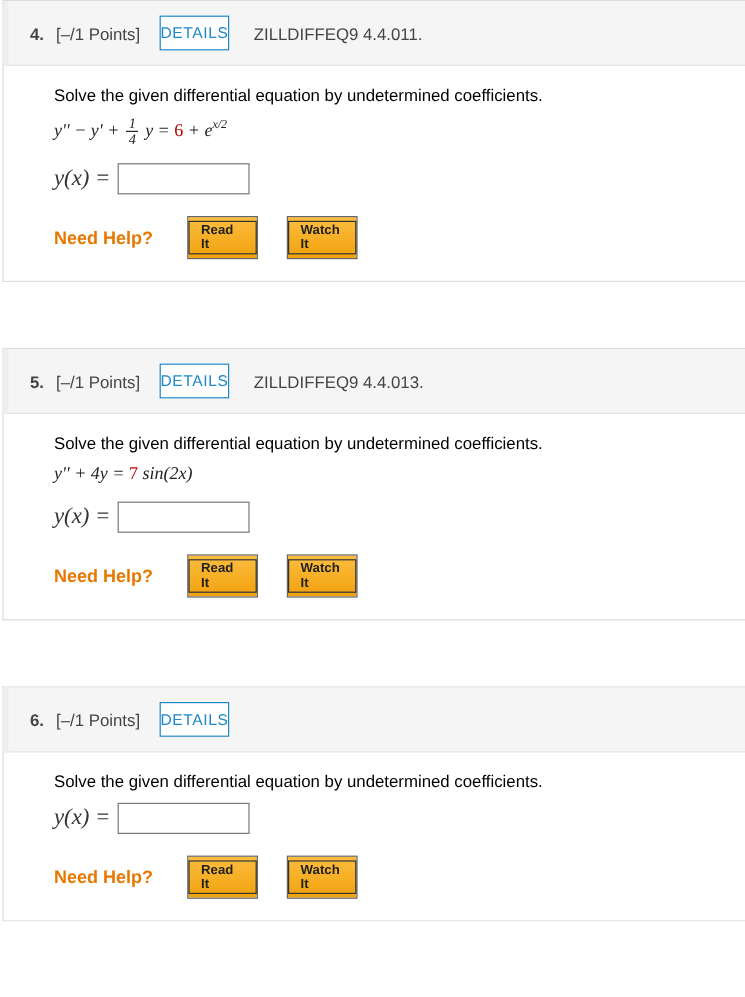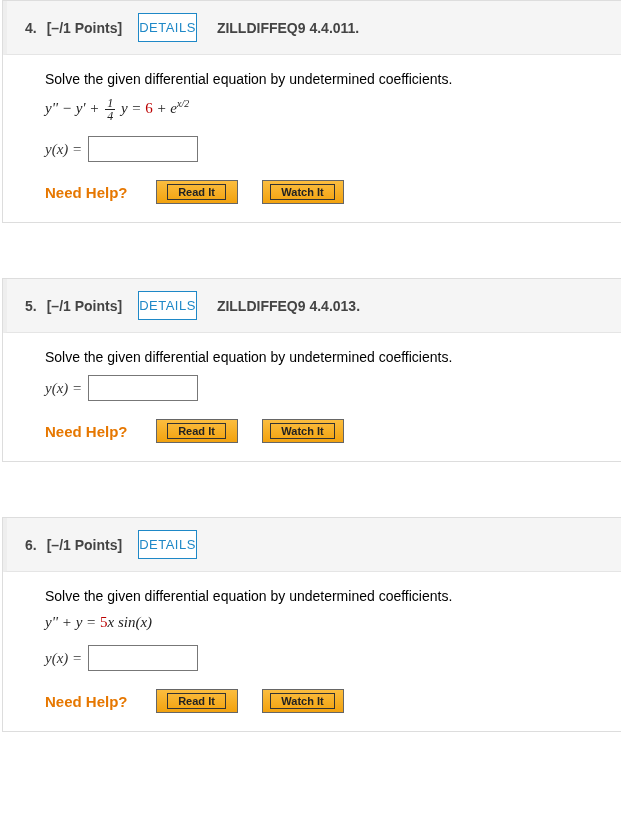--- a/index.html
+++ b/index.html
@@ -26,35 +26,35 @@
     align-items: center;
     gap: 10px;
     border-bottom: 1px solid #e5e5e5;
     border-left: 4px solid #eee;
   }
   .q-num {
     font-weight: bold;
     color: #444;
   }
   .q-points {
-    font-weight: bold;
+    font-weight: normal;
     color: #444;
     margin-right: 6px;
   }
   .details-btn {
     padding: 6px 0;
     border: 1px solid #1e88c7;
     color: #1e88c7;
     background: #fff;
     font-size: 13px;
     letter-spacing: 0.5px;
     cursor: pointer;
   }
   .q-code {
-    font-weight: bold;
+    font-weight: normal;
     color: #444;
     margin-left: 10px;
     font-size: 14px;
   }
   .q-body {
     padding: 16px 10px 18px 42px;
   }
   .instr {
     color: #000000;
     margin-bottom: 10px;
@@ -81,21 +81,21 @@
   .frac .num { border-bottom: 1px solid #222; padding: 0 2px; }
   .frac .den { padding: 0 2px; }
   .answer-row {
     display: flex;
     align-items: center;
     margin-bottom: 18px;
   }
   .answer-label {
     font-style: italic;
     font-family: "Times New Roman", serif;
-    font-size: 15px;
+    font-size: 19px;
     margin-right: 6px;
   }
   .answer-input {
     width: 110px;
     height: 26px;
     border: 1px solid #777;
     background: #fff;
   }
   .help-row {
     display: flex;
@@ -105,21 +105,21 @@
   .need-help {
     color: #e67700;
     font-weight: bold;
     font-size: 15px;
     margin-right: 4px;
   }
   .help-btn {
     background: linear-gradient(#fbbd3f, #f2a20e);
     border: 1px solid #666;
     padding: 3px 0;
-    width: 82px;
+    width: 59px;
     font-size: 11px;
     font-weight: bold;
     color: #222;
     display: inline-flex;
     align-items: center;
     justify-content: center;
     cursor: pointer;
     position: relative;
   }
   .help-btn .inner {
@@ -171,20 +171,25 @@
 
 <div class="question">
   <div class="q-header">
     <span class="q-num">5.</span>
     <span class="q-points">[–/1 Points]</span>
     <button class="details-btn">DETAILS</button>
     <span class="q-code">ZILLDIFFEQ9 4.4.013.</span>
   </div>
   <div class="q-body">
     <div class="instr">Solve the given differential equation by undetermined coefficients.</div>
+    <div class="equation">
+      <span class="eq-text">
+        <span>y'' + 4y = </span><span class="coeff">7</span><span> sin(2x)</span>
+      </span>
+    </div>
     <div class="answer-row">
       <span class="answer-label">y(x) =</span>
       <input class="answer-input" type="text" style="">
     </div>
     <div class="help-row">
       <span class="need-help">Need Help?</span>
       <span class="help-btn">
           <span class="inner">Read It</span>
         </span>
       <span class="help-btn">
@@ -195,25 +200,20 @@
 </div>
 
 <div class="question" style="margin-bottom:0;">
   <div class="q-header">
     <span class="q-num">6.</span>
     <span class="q-points">[–/1 Points]</span>
     <button class="details-btn">DETAILS</button>
   </div>
   <div class="q-body">
     <div class="instr">Solve the given differential equation by undetermined coefficients.</div>
-    <div class="equation">
-      <span class="eq-text">
-        <span>y'' + y = </span><span class="coeff">5</span><span>x sin(x)</span>
-      </span>
-    </div>
     <div class="answer-row">
       <span class="answer-label">y(x) =</span>
       <input class="answer-input" type="text" style="">
     </div>
     <div class="help-row">
       <span class="need-help">Need Help?</span>
       <span class="help-btn">
           <span class="inner">Read It</span>
         </span>
       <span class="help-btn">

